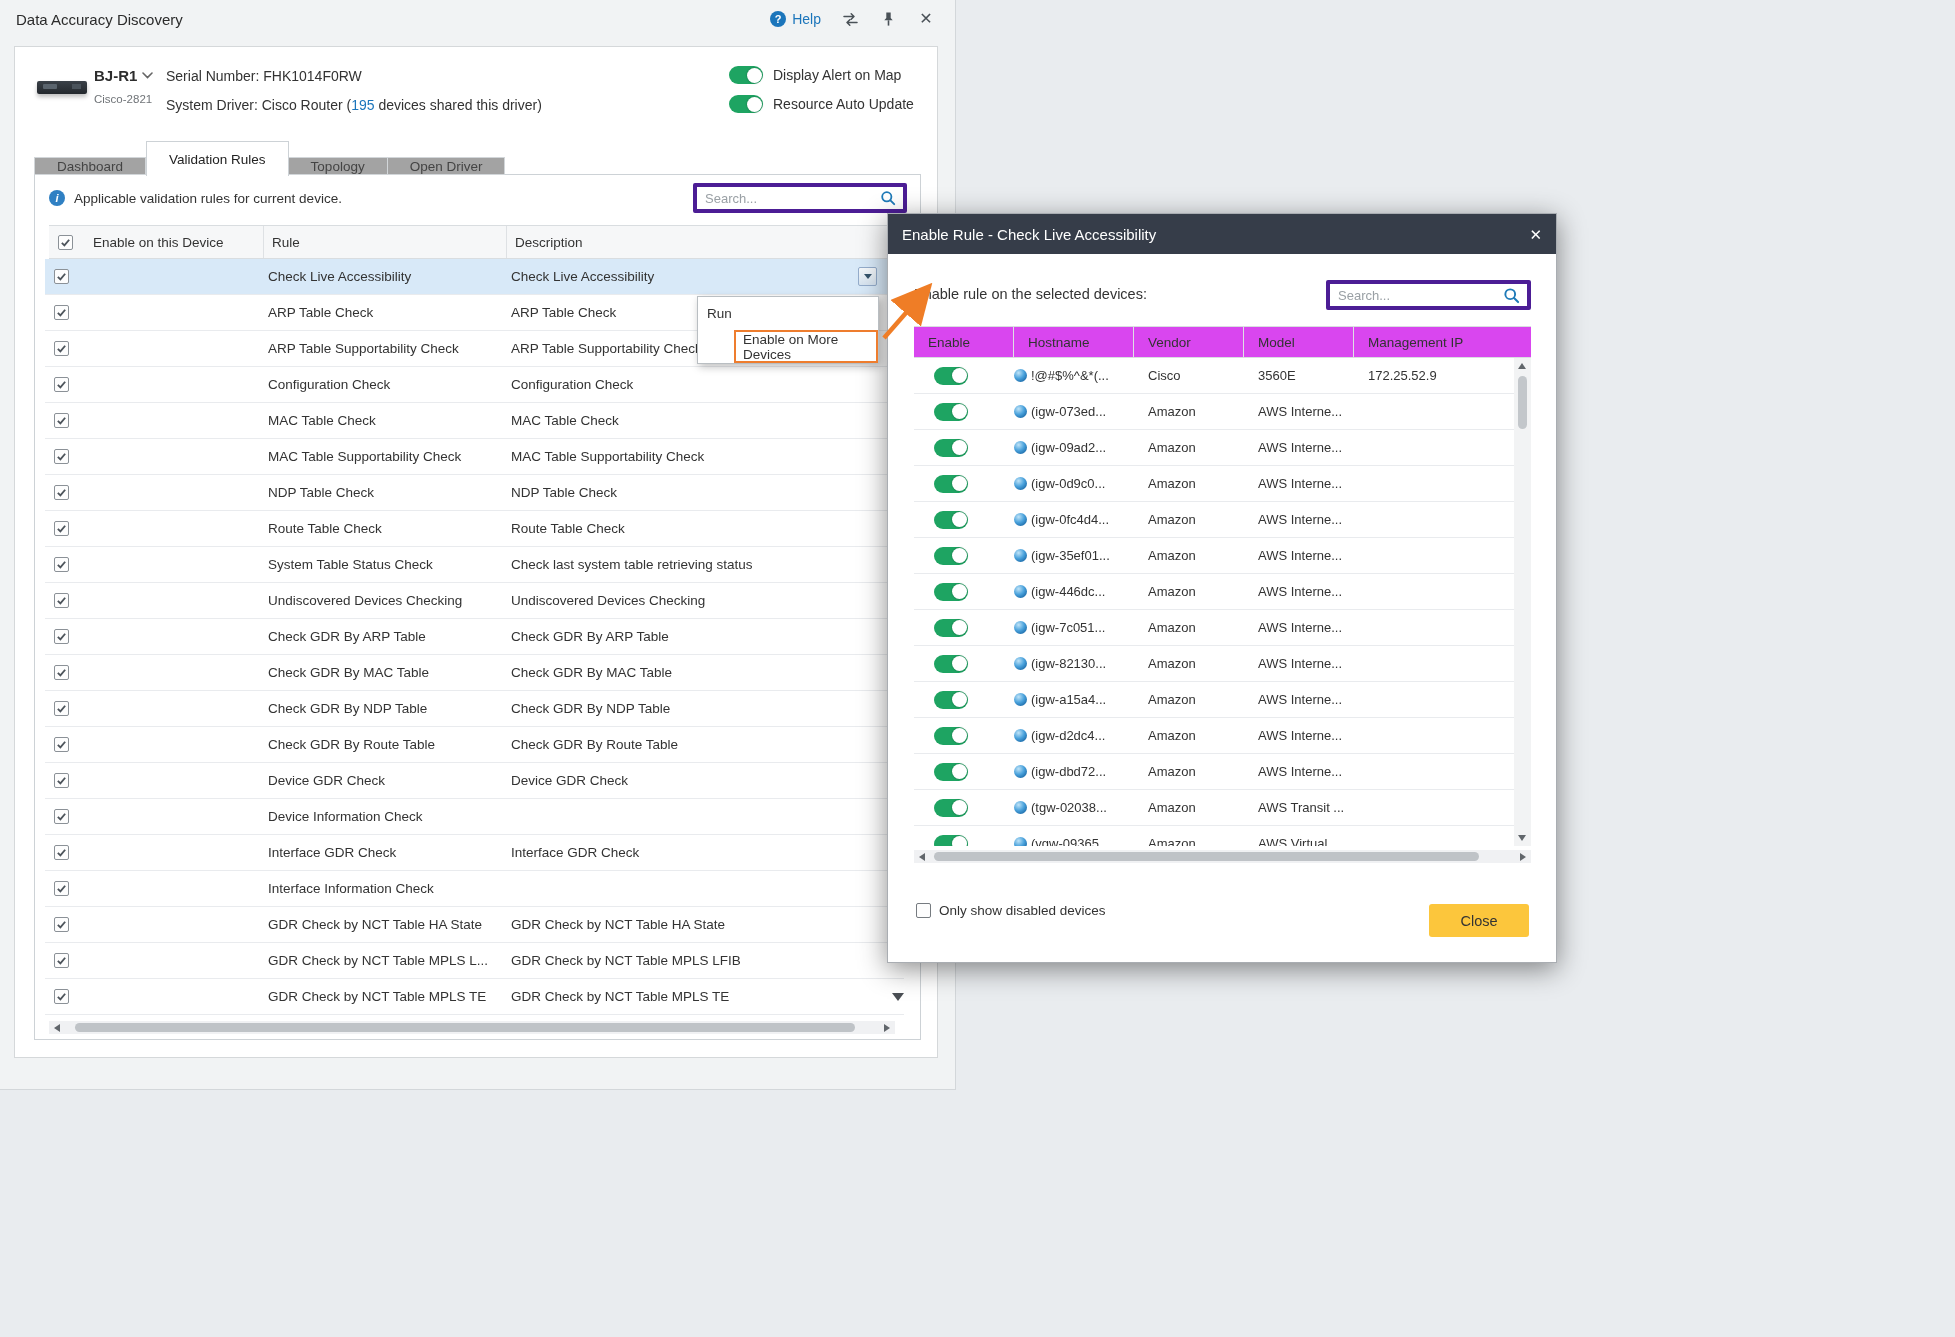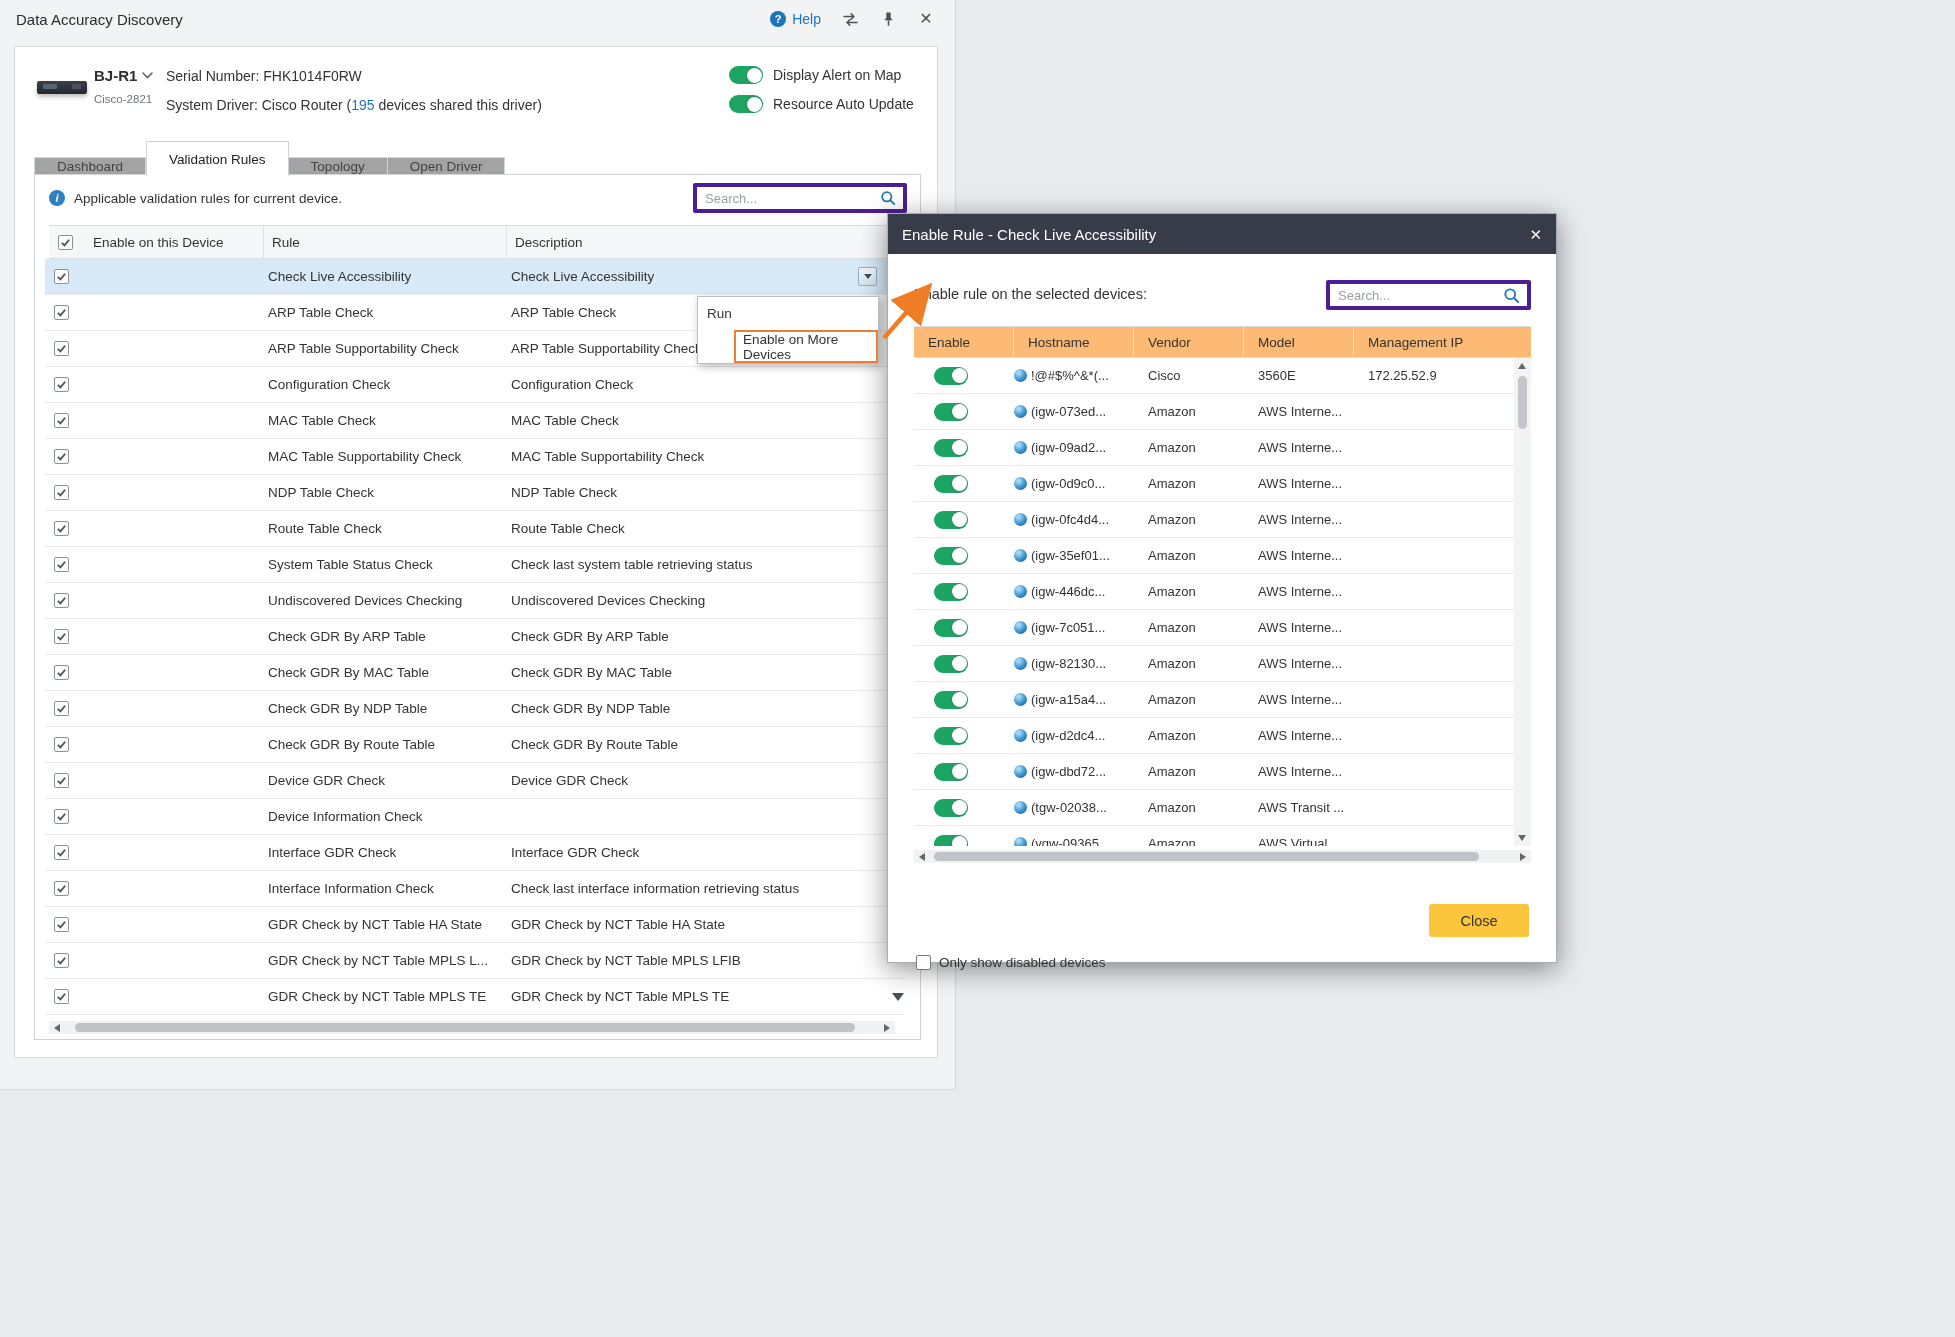--- a/index.html
+++ b/index.html
@@ -117,21 +117,21 @@
   
   .dialog { position:absolute; left:887px; top:213px; width:670px; height:750px; background:#fff; border:1px solid #a9adb2;
     box-shadow:0 6px 26px rgba(0,0,0,0.45); z-index:30; }
   .dialog-header { position:absolute; left:0; top:0; right:0; height:40px; background:#363d49; display:flex; align-items:center; padding:0 14px; }
   .dialog-title { color:#fff; font-size:15px; }
   .dlg-close { margin-left:auto; color:#fff; font-size:15px; cursor:pointer; line-height:1; }
   .dlg-subtitle { position:absolute; left:26px; top:72px; font-size:14.5px; color:#333; }
   .dlg-search { position:absolute; left:438px; top:66px; width:205px; }
 
   .dtable { position:absolute; left:26px; top:112px; width:617px; }
-  .dheader { display:flex; height:32px; background:#fdba74; border-top:1px solid #d9dde0; border-bottom:1px solid #d9dde0; }
+  .dheader { display:flex; height:32px; background:#d946ef; border-top:1px solid #d9dde0; border-bottom:1px solid #d9dde0; }
   .dhcell { display:flex; align-items:center; font-size:13.5px; color:#333; padding-left:14px; border-right:1px solid #dee1e4; overflow:hidden; white-space:nowrap; }
   .dhcell:last-child { border-right:none; flex:1; }
   .w-en { width:100px; } .w-host { width:120px; } .w-ven { width:110px; } .w-mod { width:110px; } .w-ip { width:160px; }
 
   .dbody { position:absolute; left:0; top:32px; width:600px; height:488px; overflow:hidden; }
   .drow { height:36px; display:flex; border-bottom:1px solid #e9ebee; background:#fff; cursor:pointer; }
   .dcell { display:flex; align-items:center; font-size:13px; color:#333; overflow:hidden; white-space:nowrap; }
   .de { width:100px; padding-left:20px; }
   .dh { width:120px; }
   .dv { width:110px; padding-left:14px; }
@@ -142,21 +142,21 @@
   .htxt { overflow:hidden; }
 
   .vscroll { position:absolute; left:600px; top:32px; width:17px; height:488px; background:#f2f3f4; }
   .vscroll .tri-up { position:absolute; left:4px; top:5px; }
   .vscroll .tri-down { position:absolute; left:4px; bottom:5px; }
   .vthumb { position:absolute; left:4px; top:18px; width:9px; height:53px; background:#c3c7cb; border-radius:5px; cursor:pointer; }
 
   .dlg-hscroll { left:26px; top:636px; width:617px; }
   .dlg-hthumb { left:20px; width:545px; }
 
-  .dlg-footer-check { position:absolute; left:28px; top:741px; display:flex; align-items:center; gap:8px; cursor:pointer; }
+  .dlg-footer-check { position:absolute; left:28px; top:689px; display:flex; align-items:center; gap:8px; cursor:pointer; }
   .dlg-footer-check span.lbl { font-size:13.5px; color:#333; }
   .close-btn { position:absolute; left:541px; top:690px; width:100px; height:33px; background:#fcc63c; border:none; border-radius:3px;
     font-size:14.5px; color:#333; font-family:inherit; cursor:pointer; }
 </style>
 </head>
 <body>
 
 <div class="page">
 
   <div class="main-window">
@@ -435,21 +435,20 @@
             </div>
             <div class="rrow">
               <div class="cell c1">
                 <span class="checkbox">
                   <svg viewBox="0 0 12 12" width="11" height="11">
                     <polyline points="2,6.5 4.8,9.2 10,3" fill="none" stroke="#4d545b" stroke-width="2"></polyline>
                   </svg>
                 </span>
               </div>
               <div class="cell c2">Interface Information Check</div>
-              <div class="cell c3">Check last interface information retrieving status</div>
             </div>
             <div class="rrow">
               <div class="cell c1">
                 <span class="checkbox">
                   <svg viewBox="0 0 12 12" width="11" height="11">
                     <polyline points="2,6.5 4.8,9.2 10,3" fill="none" stroke="#4d545b" stroke-width="2"></polyline>
                   </svg>
                 </span>
               </div>
               <div class="cell c2">GDR Check by NCT Table HA State</div>

